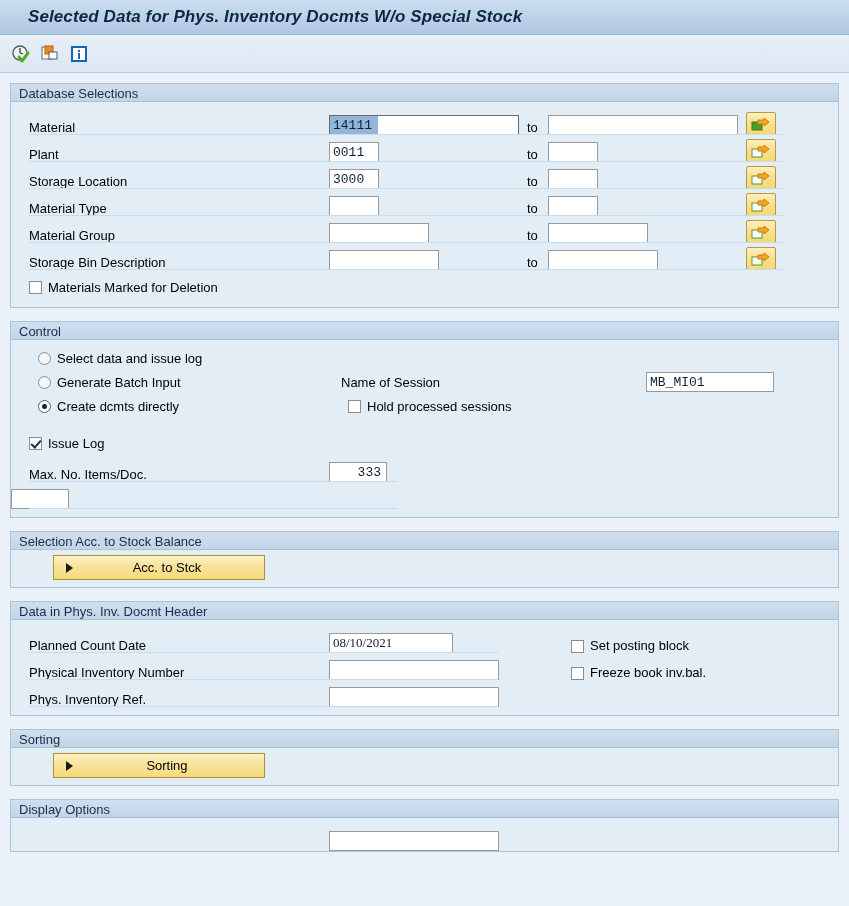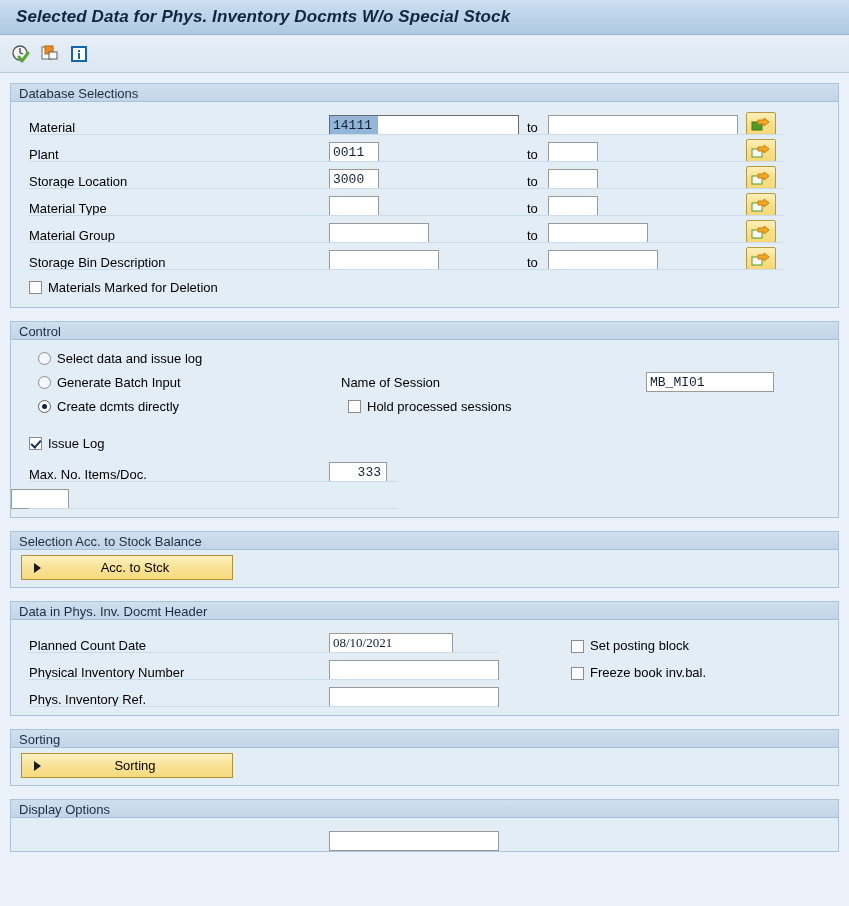--- a/index.html
+++ b/index.html
@@ -22,21 +22,21 @@
     background: #e8f0f8;
     box-sizing: border-box;
   }
   
   .titlebar {
     height: 35px;
     background: linear-gradient(to bottom, #cddef0 0%, #bcd3e9 50%, #afc9e3 100%);
     border-bottom: 1px solid #9ab4d0;
     display: flex;
     align-items: center;
-    padding-left: 16px;
+    padding-left: 28px;
     box-sizing: border-box;
   }
   .titlebar .title {
     font-weight: bold;
     font-style: italic;
     font-size: 17px;
     color: #10253f;
     letter-spacing: 0.1px;
   }
   
@@ -205,21 +205,21 @@
     align-items: center;
     height: 24px;
     padding-left: 27px;
     gap: 6px;
   }
   .optrow .txt { font-size: 13px; }
   
   .ybtn {
     width: 212px;
     height: 25px;
-    margin-left: 10px;
+    margin-left: 42px;
     border: 1px solid #b0912f;
     background: linear-gradient(to bottom, #fdf1c2 0%, #f8e297 50%, #f6da7d 100%);
     display: flex;
     align-items: center;
     position: relative;
     font-size: 13px;
     cursor: pointer;
     box-sizing: border-box;
   }
   .ybtn .arrow {

